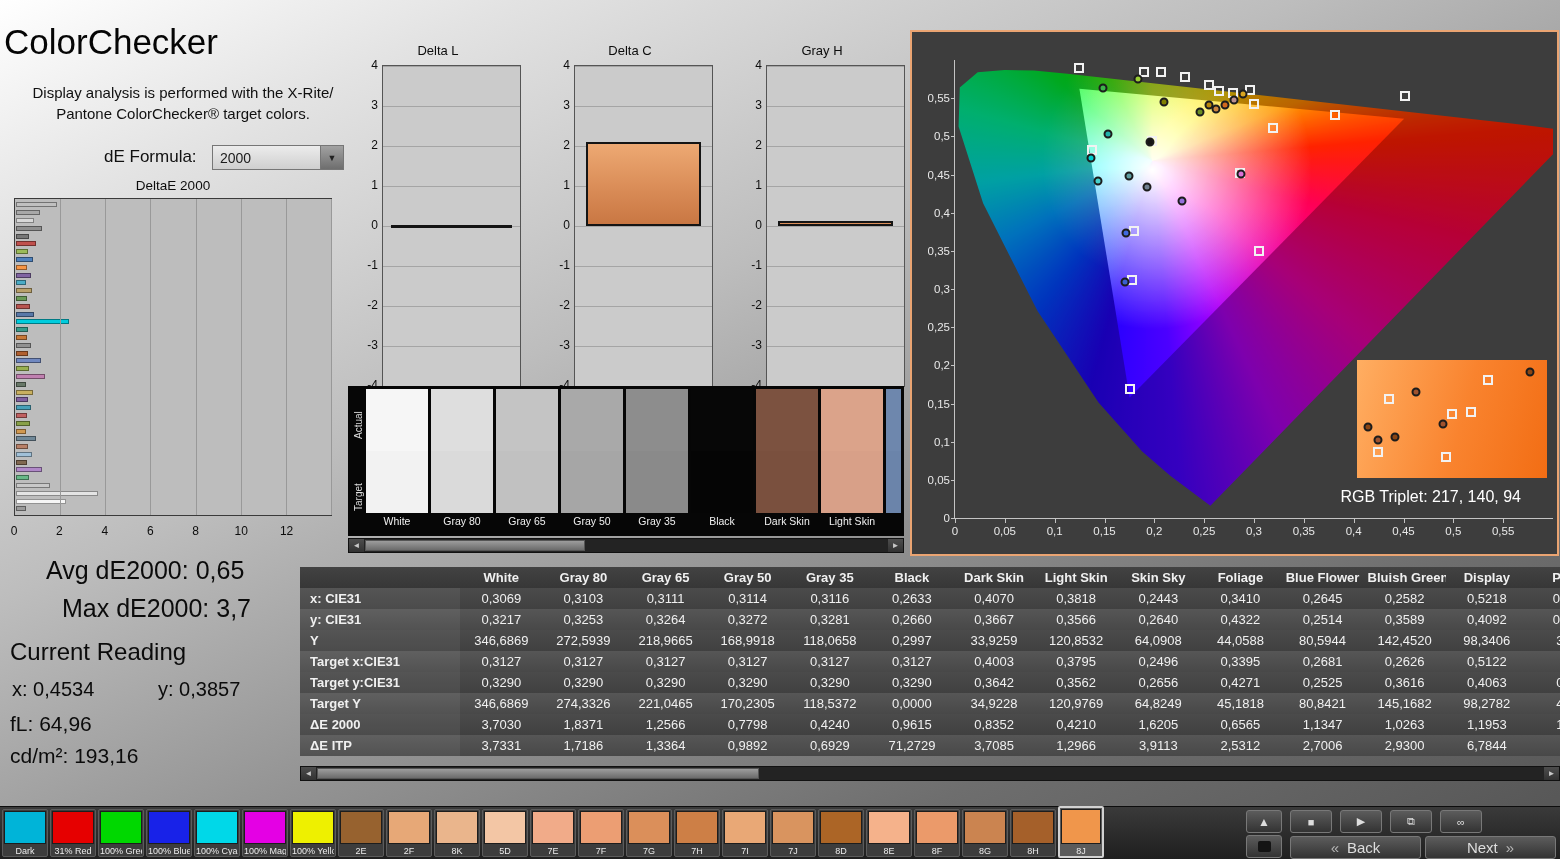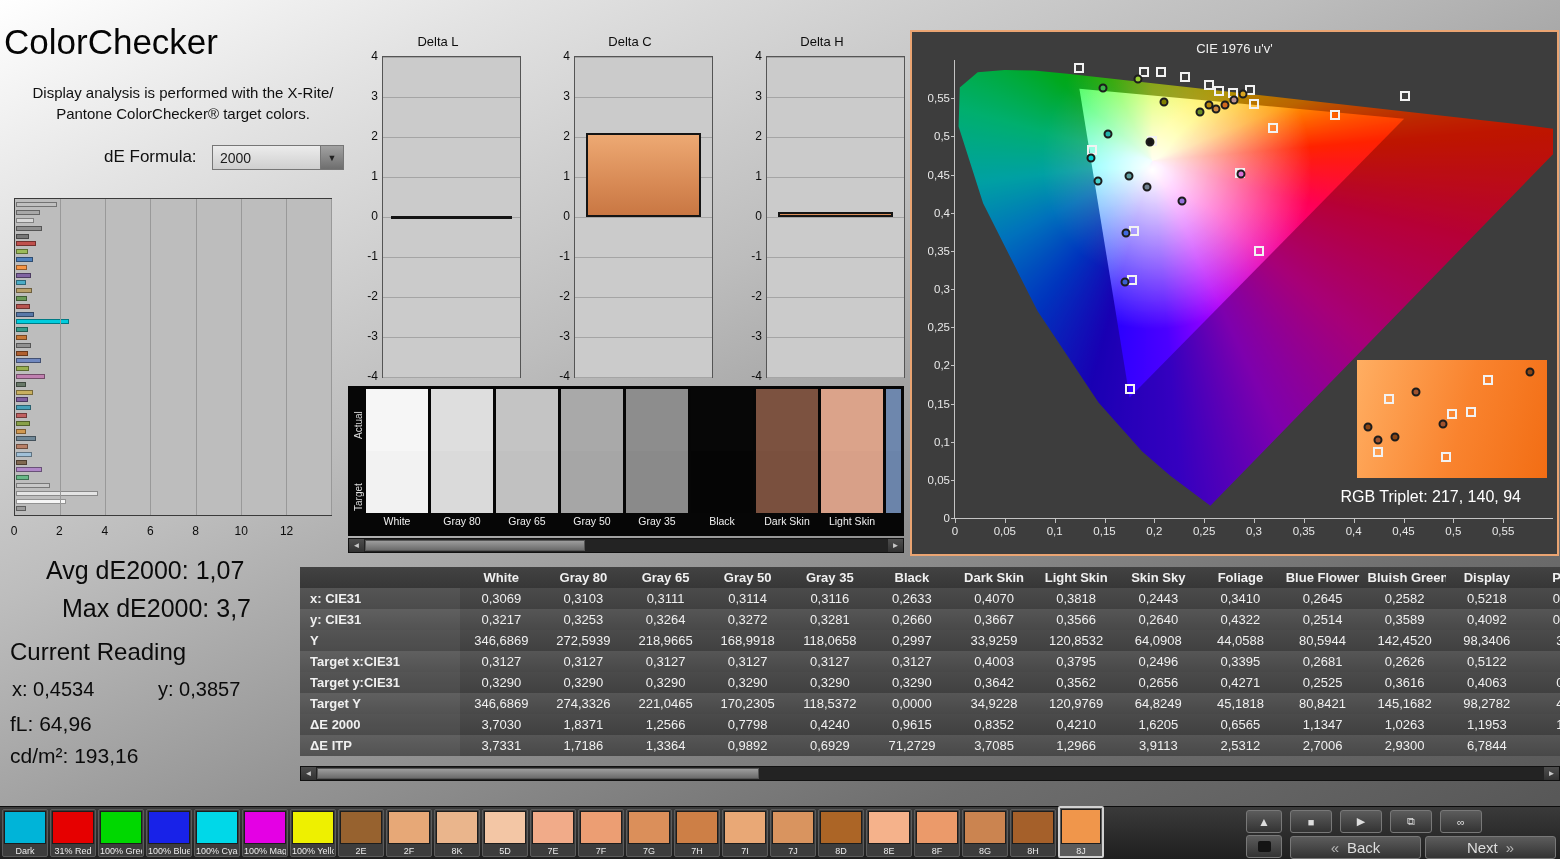--- a/index.html
+++ b/index.html
@@ -22,21 +22,21 @@
   .de-title{text-align:center;font-size:13.5px;color:#0d0d0d;height:18px;}
   .de-plot{position:absolute;left:2px;right:2px;top:20px;bottom:24px;background:#bdbdbd;border:1px solid #3a3a3a;}
   .de-vline{position:absolute;top:0;bottom:0;width:1px;background:#999;}
   .de-bars{position:absolute;inset:2px 1px;display:flex;flex-direction:column;justify-content:space-between;}
   .de-row{flex:1;display:flex;align-items:center;}
   .de-bar{height:5px;border:1px solid rgba(0,0,0,0.4);box-sizing:border-box;}
   .de-xaxis{position:absolute;left:2px;right:2px;bottom:0;height:18px;}
   .de-xtick{position:absolute;transform:translateX(-50%);font-size:12px;color:#0d0d0d;top:2px;}
   
   .dcharts{position:absolute;left:352px;top:34px;width:556px;height:348px;display:flex;justify-content:space-between;}
-  .dchart{width:172px;height:346px;position:relative;}
+  .dchart{width:172px;height:346px;position:relative;margin-top:9px;}
   .dc-title{text-align:center;font-size:13px;color:#0d0d0d;height:18px;}
   .dc-plot{position:absolute;left:30px;top:22px;right:3px;height:320px;background:#cbcbcb;border:1px solid #555;box-sizing:content-box;}
   .dc-hline{position:absolute;left:0;right:0;height:1px;background:#a5a5a5;}
   .dc-ylab{position:absolute;left:0;width:26px;text-align:right;font-size:12px;color:#0d0d0d;transform:translateY(-50%);}
   .dc-bar{position:absolute;left:8%;width:84%;box-sizing:border-box;border:2px solid #151515;
     background:linear-gradient(180deg,#eda973 0%,#d88a55 60%,#c97743 100%);}
   .dc-line{position:absolute;left:6%;width:88%;top:calc(50% - 1px);height:3px;background:#141414;}
   
   .swpanel{position:absolute;left:348px;top:386px;width:556px;height:150px;background:#060606;
     display:flex;padding:3px;box-sizing:border-box;overflow:hidden;}
@@ -138,20 +138,21 @@
     <span>Display analysis is performed with the X-Rite/</span><br>
     <span>Pantone ColorChecker® target colors.</span>
   </div>
   <div class="formula-label">dE Formula:</div>
   <div class="dropdown">
     <span>2000</span>
     <span class="dd-arrow">▼</span>
   </div>
 
   <div class="deltae">
+    <div class="de-title">DeltaE 2000</div>
     <div class="de-plot">
       <div class="de-bars">
           <div class="de-row">
             <div class="de-bar" style="width: 13.2143%; background: rgb(192, 192, 192);"></div>
           </div>
           <div class="de-row">
             <div class="de-bar" style="width: 7.5%; background: rgb(168, 168, 168);"></div>
           </div>
           <div class="de-row">
             <div class="de-bar" style="width: 5.71429%; background: rgb(216, 216, 216);"></div>
@@ -331,21 +332,21 @@
         <div class="dc-ylab" style="top: 62px;">3</div>
         <div class="dc-ylab" style="top: 102px;">2</div>
         <div class="dc-ylab" style="top: 142px;">1</div>
         <div class="dc-ylab" style="top: 182px;">0</div>
         <div class="dc-ylab" style="top: 222px;">-1</div>
         <div class="dc-ylab" style="top: 262px;">-2</div>
         <div class="dc-ylab" style="top: 302px;">-3</div>
         <div class="dc-ylab" style="top: 342px;">-4</div>
       </div>
       <div class="dchart">
-        <div class="dc-title">Delta H</div>
+        <div class="dc-title">Gray H</div>
         <div class="dc-plot">
           <div class="dc-hline" style="top: 0%;"></div>
           <div class="dc-hline" style="top: 12.5%;"></div>
           <div class="dc-hline" style="top: 25%;"></div>
           <div class="dc-hline" style="top: 37.5%;"></div>
           <div class="dc-hline" style="top: 50%;"></div>
           <div class="dc-hline" style="top: 62.5%;"></div>
           <div class="dc-hline" style="top: 75%;"></div>
           <div class="dc-hline" style="top: 87.5%;"></div>
           <div class="dc-hline" style="top: 100%;"></div>
@@ -418,21 +419,20 @@
   </div>
   <div class="hscroll" id="sw-scroll">
     <div class="sb-arrow">◄</div>
     <div class="sb-track">
         <div class="sb-thumb"></div>
       </div>
     <div class="sb-arrow">►</div>
   </div>
 
   <div class="cie">
-    <div class="cie-title">CIE 1976 u'v'</div>
     <div class="cie-plot">
       <div class="hs base"></div>
       <div class="hs tri"></div>
     <div class="cie-ylab" style="top: 8.33333%;">0,55</div>
         <div class="cie-ytickmark" style="top: 8.33333%;"></div>
         <div class="cie-ylab" style="top: 16.6667%;">0,5</div>
         <div class="cie-ytickmark" style="top: 16.6667%;"></div>
         <div class="cie-ylab" style="top: 25%;">0,45</div>
         <div class="cie-ytickmark" style="top: 25%;"></div>
         <div class="cie-ylab" style="top: 33.3333%;">0,4</div>
@@ -526,21 +526,21 @@
         <div class="cie-ci" style="left: 91%; top: 10%; background: rgb(139, 69, 19);"></div>
         <div class="cie-ci" style="left: 31%; top: 27%; background: rgb(160, 82, 45);"></div>
         <div class="cie-ci" style="left: 6%; top: 57%; background: rgb(139, 69, 19);"></div>
         <div class="cie-ci" style="left: 11%; top: 68%; background: rgb(160, 82, 45);"></div>
         <div class="cie-ci" style="left: 20%; top: 65%; background: rgb(139, 69, 19);"></div>
         <div class="cie-ci" style="left: 45%; top: 54%; background: rgb(160, 82, 45);"></div>
       </div>
     <div class="cie-rgb">RGB Triplet: 217, 140, 94</div>
   </div>
 
-  <div class="stat" id="st-avg">Avg dE2000: 1,07</div>
+  <div class="stat" id="st-avg">Avg dE2000: 0,65</div>
   <div class="stat" id="st-max">Max dE2000: 3,7</div>
   <div class="stat" id="st-cur">Current Reading</div>
   <div class="stat" id="st-x">x: 0,4534</div>
   <div class="stat" id="st-y">y: 0,3857</div>
   <div class="stat" id="st-fl">fL: 64,96</div>
   <div class="stat" id="st-cd">cd/m²: 193,16</div>
 
   <div class="tablewrap">
     <table>
         <thead>

